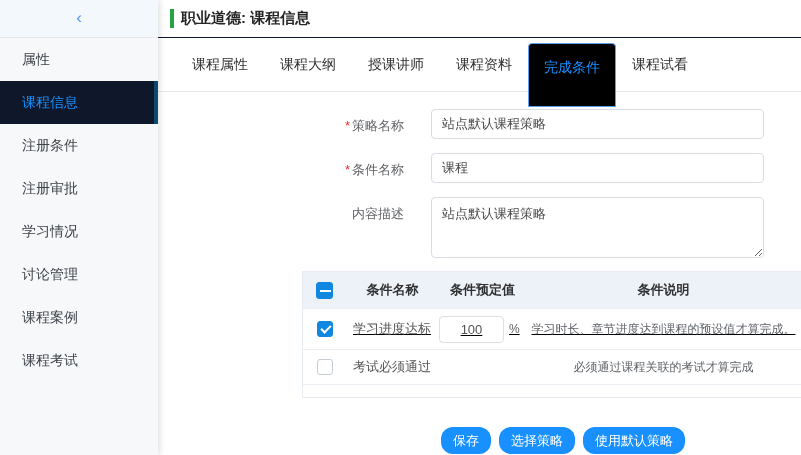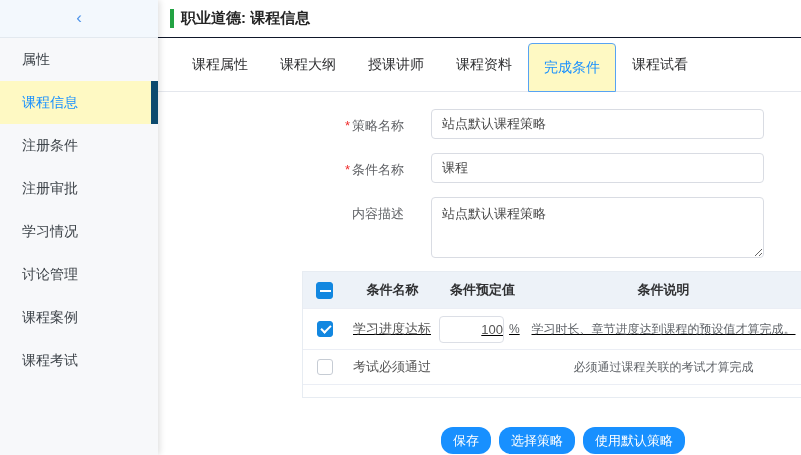--- a/index.html
+++ b/index.html
@@ -7,35 +7,35 @@
     font-family:"Liberation Sans","DejaVu Sans",sans-serif; }
   .page { position:relative; width:801px; height:455px; }
 
   
   .sidebar { position:absolute; left:0; top:0; width:158px; height:455px;
     background:#f7f8fa; box-shadow:2px 0 6px rgba(0,0,0,.12); z-index:2; }
   .side-top { height:38px; background:#f3f8fd; border-bottom:1px solid #e3e9ef;
     text-align:center; line-height:35px; color:#4f94ea; font-size:17px; cursor:pointer; }
   .side-item { height:43px; line-height:43px; padding-left:22px; font-size:14px;
     color:#3d4349; cursor:pointer; }
-  .side-item.active { background:#fef9c3; color:#1890ff; border-right:7px solid #0c4a6e; }
+  .side-item.active { background:#0f172a; color:#1890ff; border-right:4px solid #0c4a6e; }
 
   
   .main { position:absolute; left:158px; top:0; width:643px; height:455px; background:#fff; }
 
   .title-bar { height:38px; border-bottom:1px solid #0f172a; display:flex;
     align-items:center; padding-left:12px; }
   .green-bar { width:4px; height:19px; background:#23a343; margin-right:7px; }
   .page-title { font-size:15px; font-weight:bold; color:#262626; }
 
   .tabs-bar { height:54px; border-bottom:1px solid #e4e7ed; display:flex; padding-left:18px; }
   .tab { width:88px; text-align:center; line-height:53px; font-size:14px;
     color:#303133; cursor:pointer; }
-  .tab.active { margin-top:5px; height:49px; line-height:46px; border:1px solid #57a3f3;
-    border-radius:4px 4px 0 0; color:#1890ff; background:#fef9c3; }
+  .tab.active { margin-top:5px; height:64px; line-height:46px; border:1px solid #57a3f3;
+    border-radius:4px 4px 0 0; color:#1890ff; background:#000000; }
 
   
   .form { margin-top:17px;padding-left:36px; }
   .form-row { display:flex; margin-bottom:14px; }
   .form-row.row3 { margin-bottom:0; }
   .form-label { width:210px; text-align:right; font-size:13px; color:#606266;
     padding-top:8px; white-space:nowrap; }
   .req { color:#f02d2d; margin-right:2px; font-size:13px; }
   .form-control { margin-left:27px; }
   .ipt { width:333px; height:30px; border:1px solid #d9dce3; border-radius:4px;
@@ -53,21 +53,21 @@
   .t-r1 { height:41px;text-decoration:underline; }
   .t-r2 { height:35px; }
   .t-foot { height:13px; border-top:1px solid #ebeef5; }
   .col-cb { width:43px; display:flex; justify-content:center; }
   .col-name { width:93px; text-align:center; }
   .col-val { width:87px; text-align:center; }
   .col-desc { flex:1; text-align:center; }
   .cell-name { text-align:left; padding-left:7px; font-size:13px; color:#555; }
   .cell-val { display:flex; align-items:center; }
   .val-ipt { width:65px; height:27px; border:1px solid #dcdfe6; border-radius:4px;
-    text-align:right; font-size:13px; color:#555; outline:none; }
+    text-align:center; font-size:13px; color:#555; outline:none; }
   .unit { margin-left:5px; font-size:12px; color:#606266; }
   .cell-desc { font-size:12px; color:#5f6368; }
 
   .cb { width:16px; height:16px; border-radius:3px; border:1px solid #c6ccd4;
     background:#fff; position:relative; cursor:pointer; flex:none; }
   .cb.checked { background:#1287e0; border-color:#1287e0; }
   .cb.checked::after { content:''; position:absolute; left:3px; top:3px; width:8px;
     height:4px; border-left:2px solid #fff; border-bottom:2px solid #fff;
     transform:rotate(-45deg); }
   .cb.indeterminate { width:17px; height:17px; background:#1287e0; border-color:#1287e0; }

